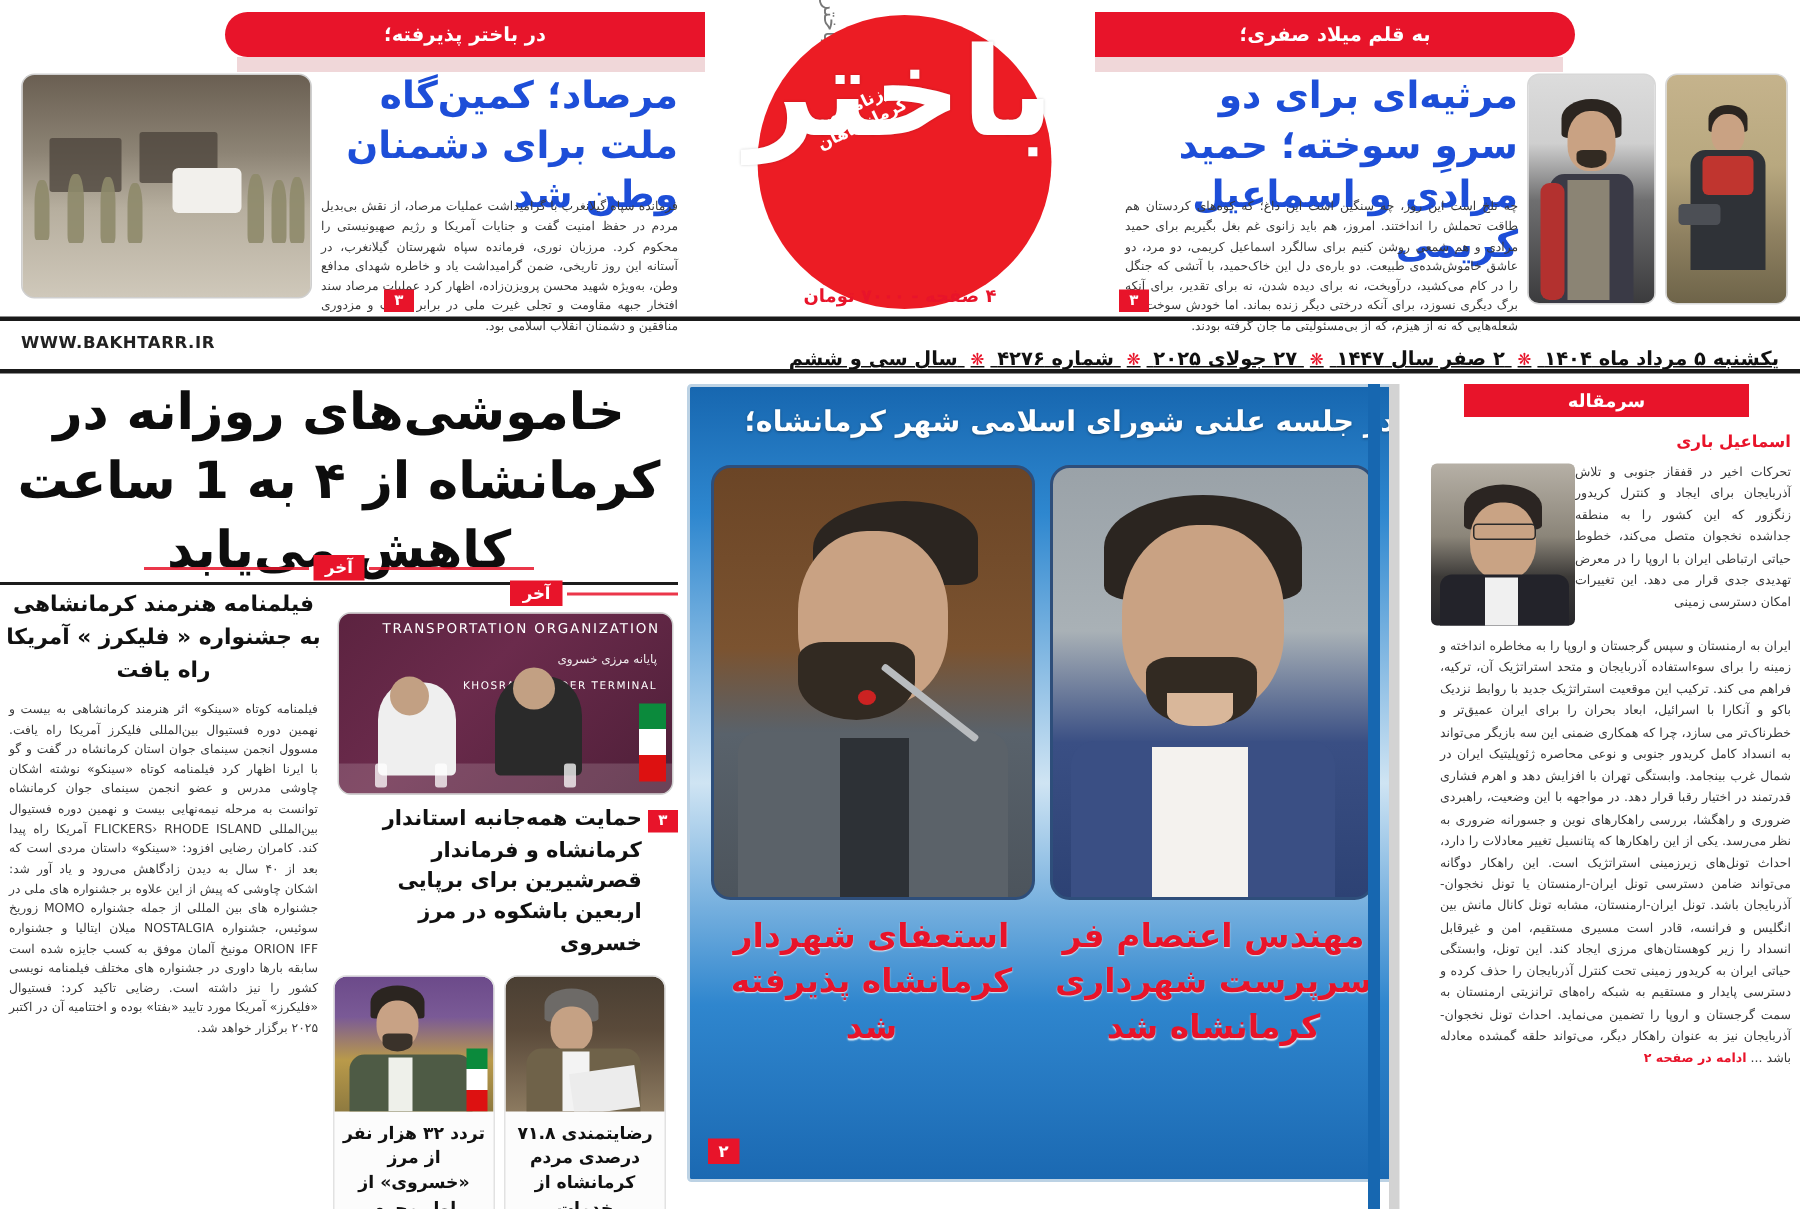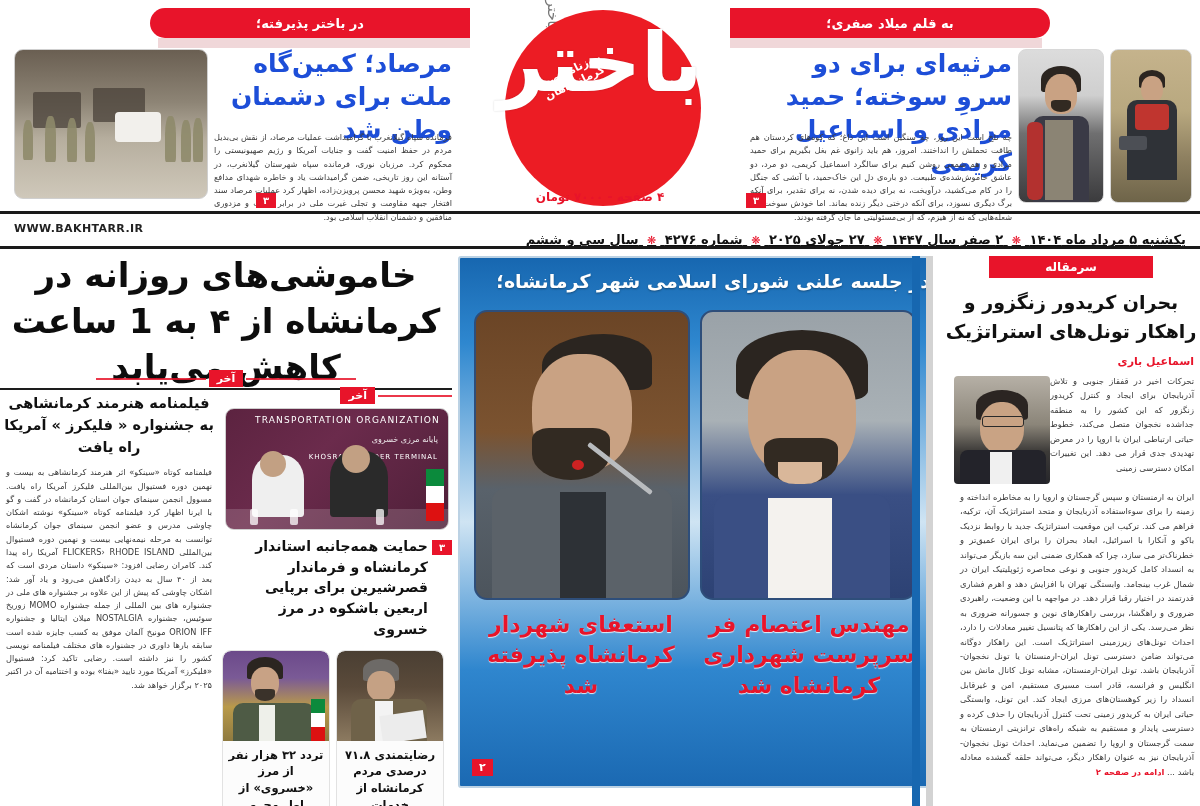--- a/index.html
+++ b/index.html
@@ -173,21 +173,21 @@
   .bp-heads{position:absolute;top:352px;left:10px;width:450px;height:130px;display:flex;gap:6px;}
   .bp-head{
     flex:1;color:#e8142a;font-size:22px;font-weight:bold;line-height:1.38;
     text-align:center;text-shadow:0 1px 1px rgba(255,255,255,.85);
   }
   .bp-badge{position:absolute;left:12px;bottom:10px;background:#e8142a;color:#fff;font-size:11px;font-weight:bold;padding:2px 7px;}
 
   
   .sidebar{position:absolute;right:0;top:4px;width:258px;height:550px;}
   .sermaqale{
-    width:164px;height:22px;margin:0 auto;background:#e8142a;color:#fff;
+    width:190px;height:22px;margin:0 auto;background:#e8142a;color:#fff;
     display:flex;align-items:center;justify-content:center;font-size:12px;font-weight:bold;
   }
   .sb-hl{font-size:19px;font-weight:bold;line-height:1.5;color:#111;text-align:center;margin-top:10px;}
   .sb-author{color:#e8142a;font-size:11px;font-weight:bold;text-align:left;margin:10px 6px 6px 0;direction:rtl;text-align:right;}
   .sb-wrapphoto{
     float:left;width:96px;height:108px;margin:2px 0 4px 6px;border-radius:4px;
     background:linear-gradient(180deg,#b6b0a6 0%,#8b8579 45%,#3c3a38 70%,#26262a 100%);
     overflow:hidden;position:relative;shape-outside:margin-box;
   }
   .sb-txt{font-size:8.4px;line-height:1.72;color:#3a3a3a;text-align:justify;direction:rtl;}
@@ -377,21 +377,20 @@
       </div>
 
       <span class="bp-badge">۲</span>
     </div>
 
     <div class="sidebar">
       <div class="grayrail" style="left:-16px;top:0;width:7px;height:550px;"></div>
       <div class="bluerail" style="left:-30px;top:0;width:8px;height:550px;"></div>
 
       <div class="sermaqale">سرمقاله</div>
-      <div class="sb-hl">بحران کریدور زنگزور و راهکار تونل‌های استراتژیک</div>
       <div class="sb-author">اسماعیل باری</div>
 
       <div style="padding:0 6px;">
         <div class="sb-wrapphoto">
           <div style="position:absolute;left:22px;top:14px;width:52px;height:30px;border-radius:52% 52% 10% 10%;background:#2b2522;"></div>
           <div style="position:absolute;left:26px;top:26px;width:44px;height:52px;border-radius:46%;background:#c9a384;"></div>
           <div style="position:absolute;left:28px;top:40px;width:40px;height:9px;border:1.5px solid #2a2a2a;border-radius:3px;"></div>
           <div style="position:absolute;left:6px;top:74px;width:86px;height:40px;background:#23232a;border-radius:8px 8px 0 0;"></div>
           <div style="position:absolute;left:36px;top:76px;width:22px;height:38px;background:#f0f0f0;"></div>
         </div>

